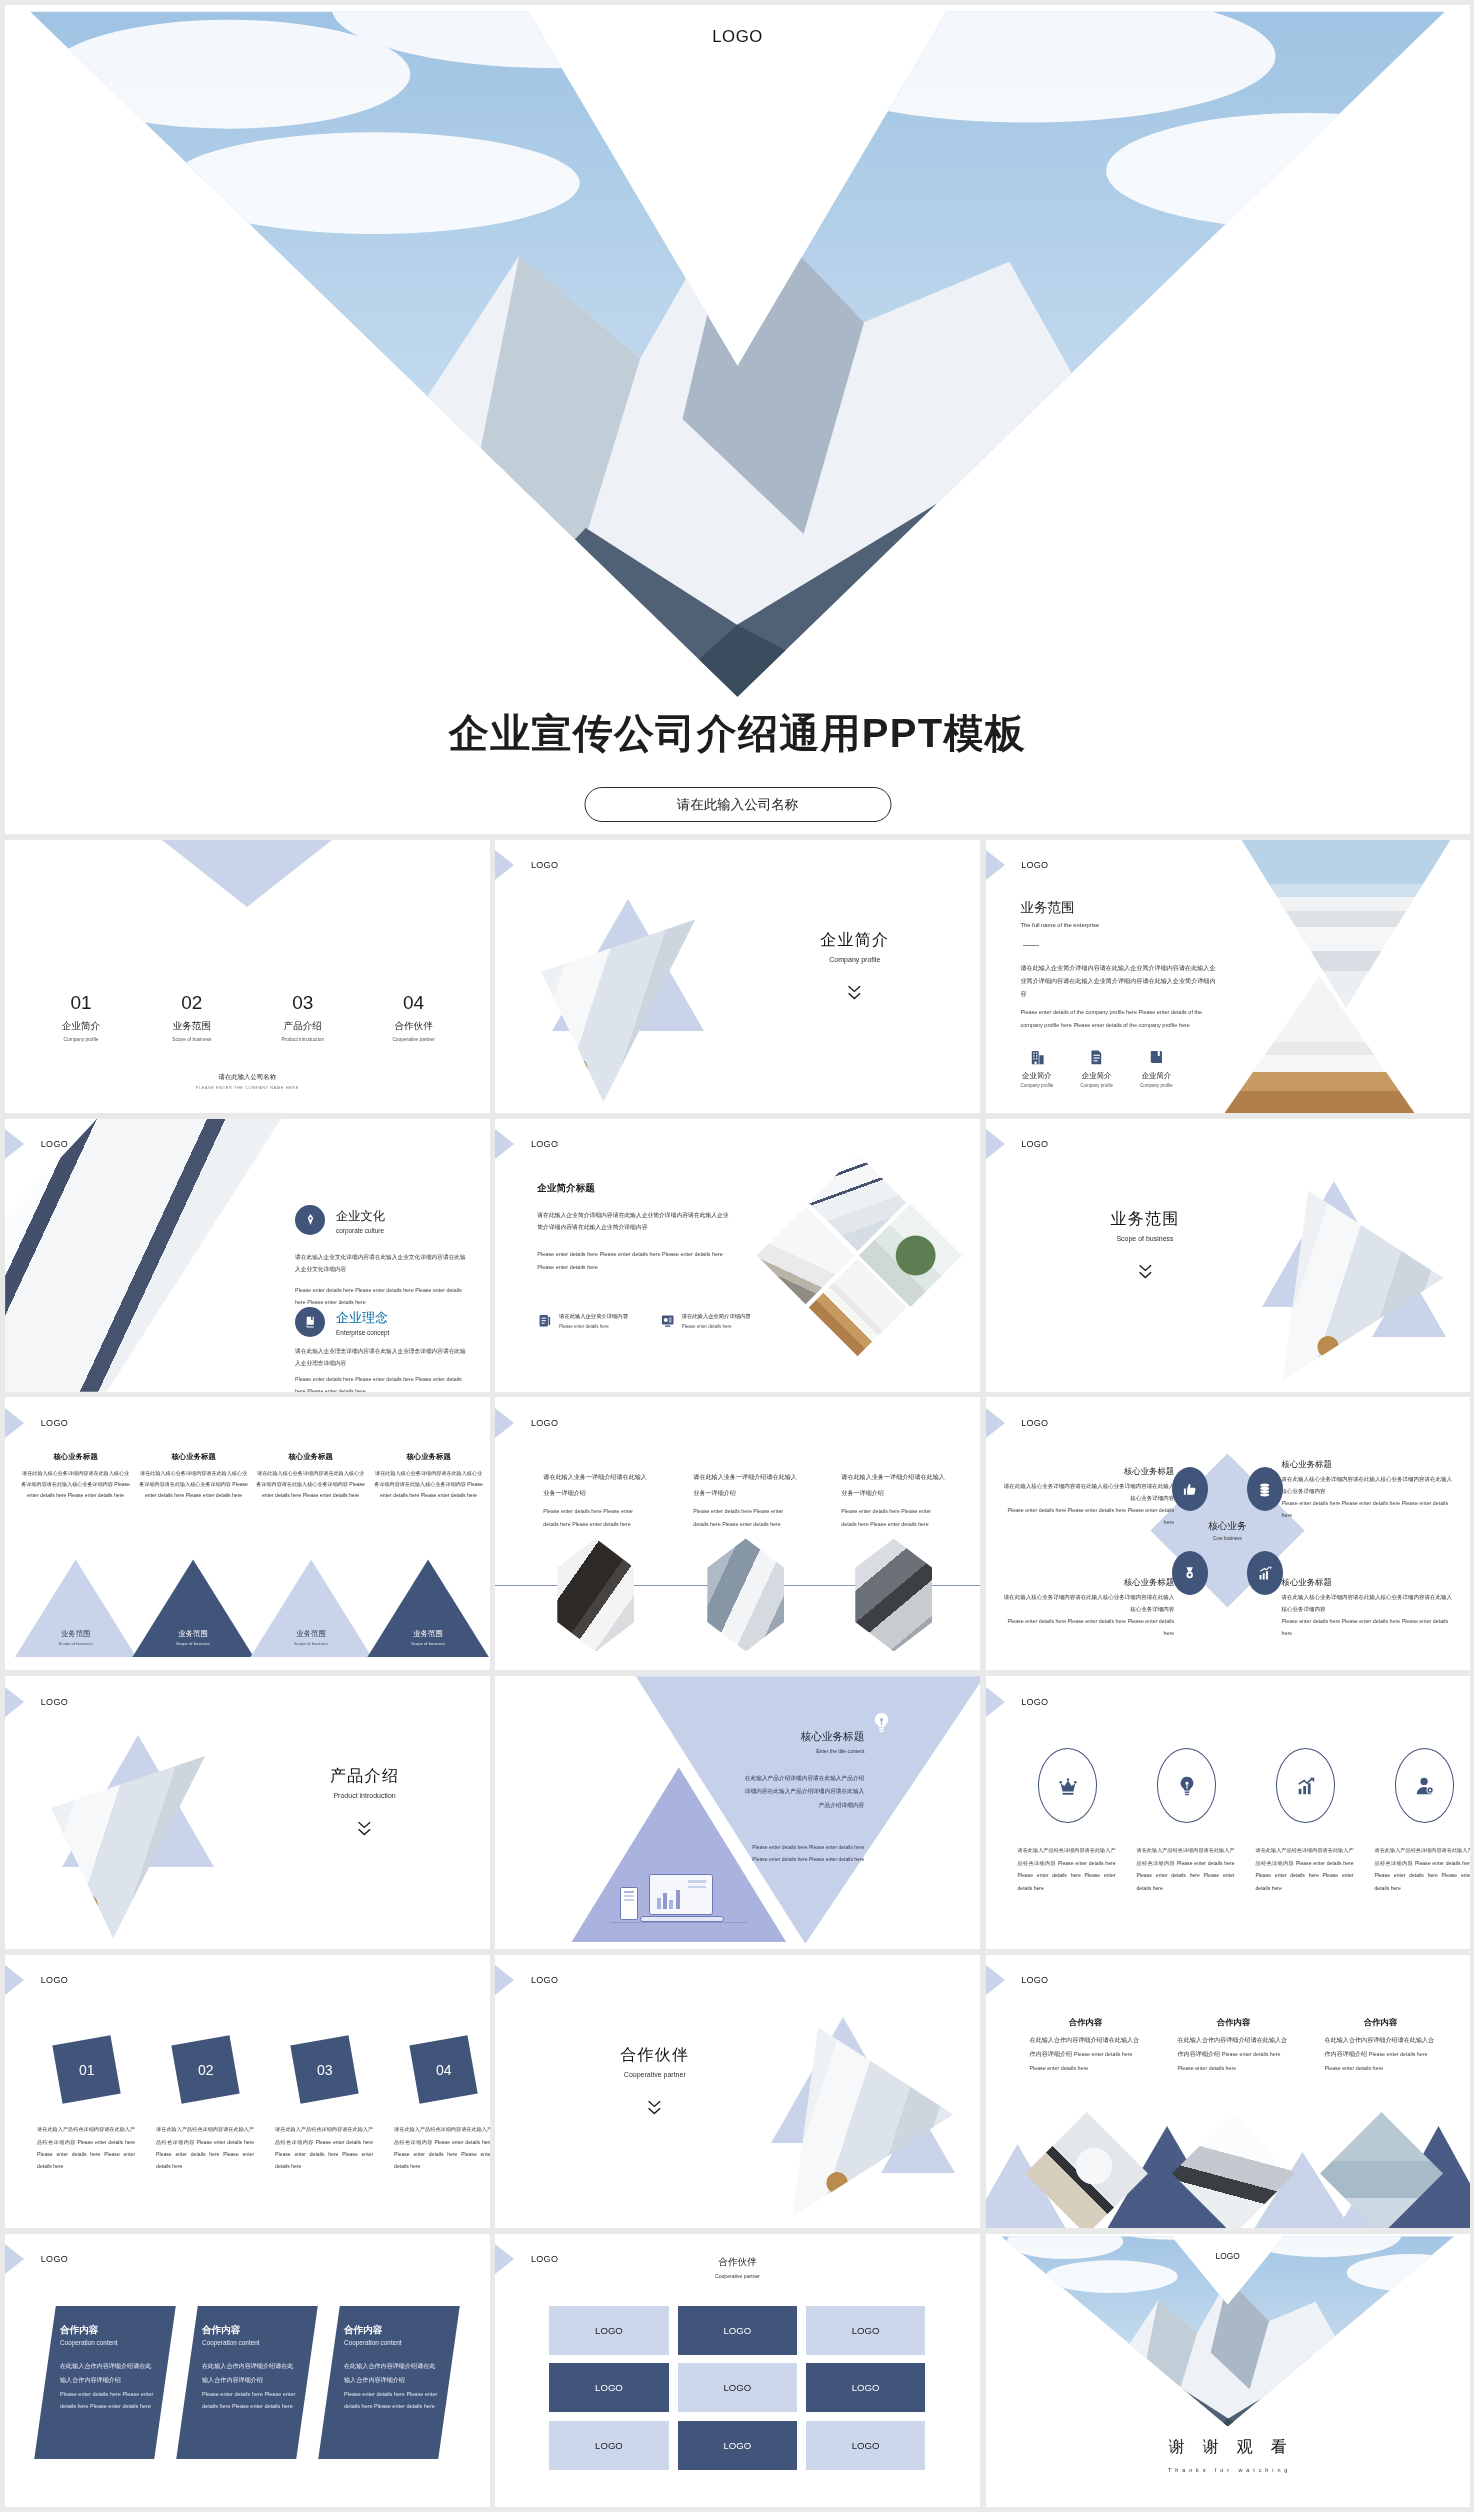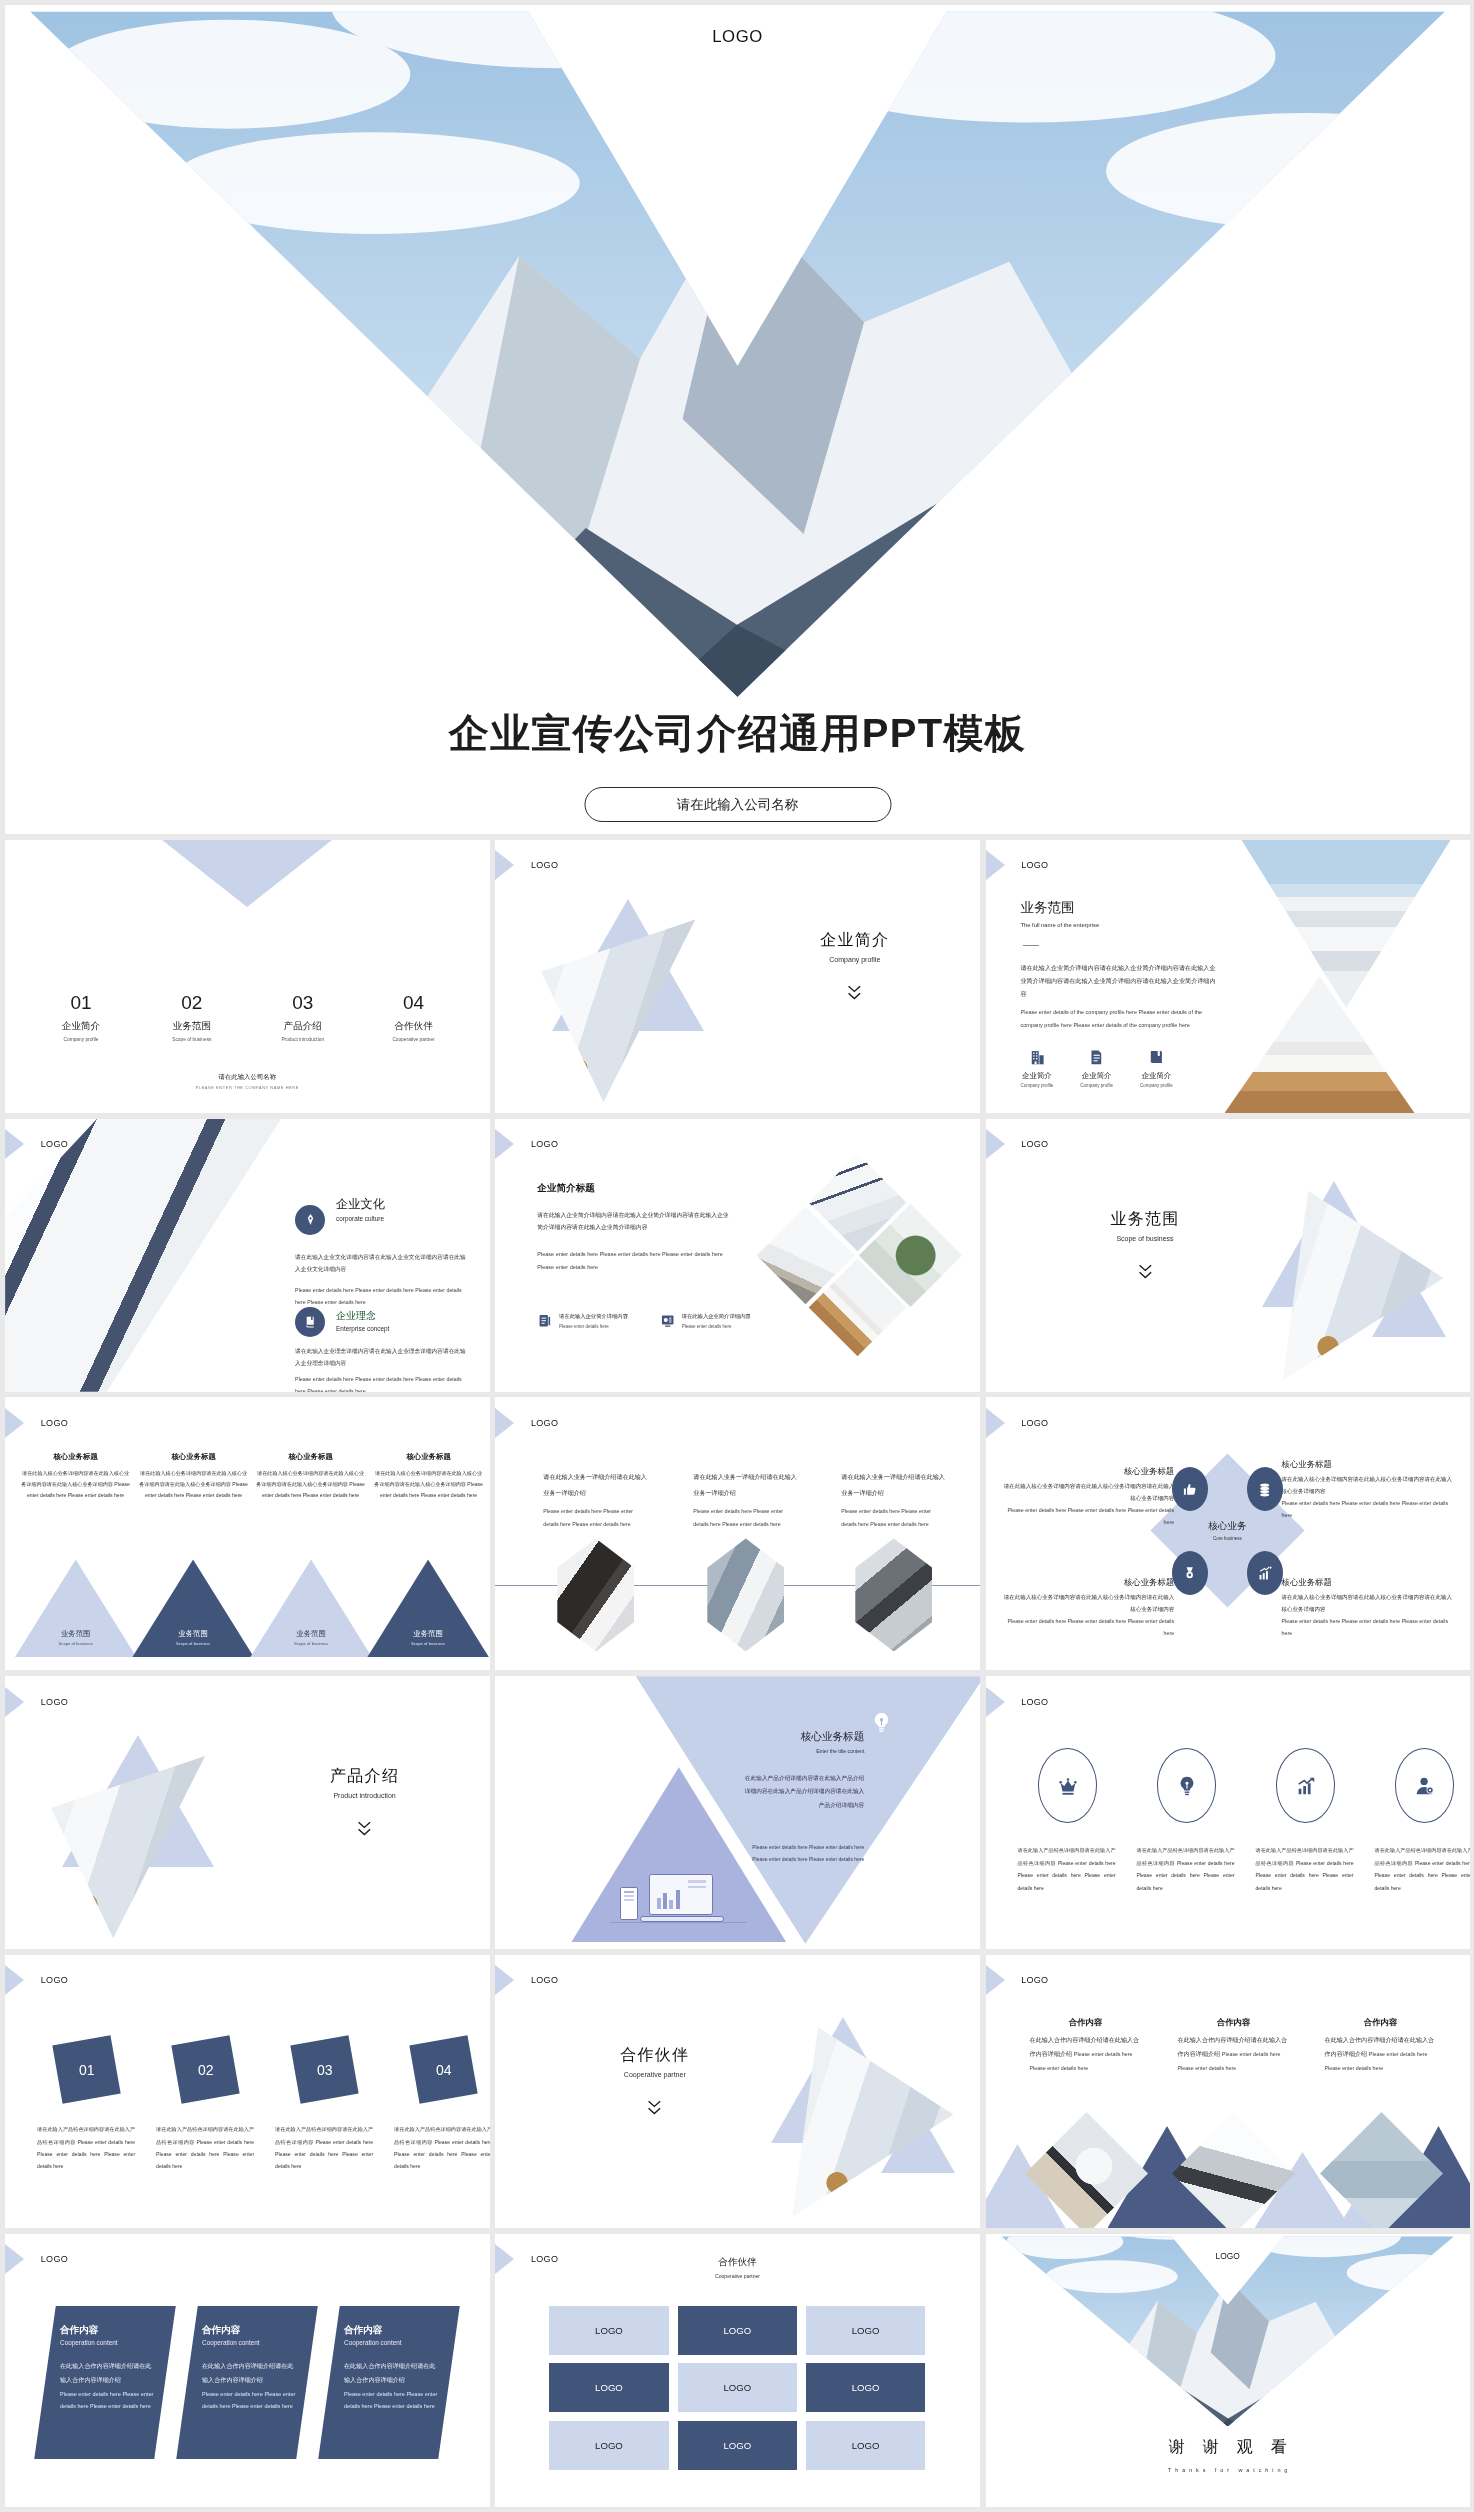--- a/index.html
+++ b/index.html
@@ -193,35 +193,35 @@
       <div class="logo-c">
           <div class="m"></div>
           <div class="t">LOGO</div>
         </div>
       <div class="circ" style="left:290px;top:86px">
           <svg width="13" height="13" viewBox="0 0 24 24" fill="#fff">
             <path d="M12 2l5 7-5 13-5-13z"></path>
             <circle cx="12" cy="10" r="2" fill="#41547a"></circle>
           </svg>
         </div>
-      <div class="a" style="left:331px;top:77px">
+      <div class="a" style="left:331px;top:89px">
         <div style="font-size:12.2px;color:#161616">企业文化</div>
         <div style="font-size:6.4px;color:#2e2e2e;margin-top:1.9px">corporate culture</div>
       </div>
       <p class="a pz" style="left:290px;top:132px;width:175px;font-size:5.7px;line-height:2.2">请在此输入企业文化详细内容请在此输入企业文化详细内容请在此输入企业文化详细内容</p>
       <p class="a pe" style="left:290px;top:165px;width:175px;font-size:5.3px;line-height:2.35">Please enter details here Please enter details here Please enter details here Please enter details here</p>
       <div class="circ" style="left:290px;top:188px">
           <svg width="13" height="13" viewBox="0 0 24 24" fill="#fff">
             <path d="M5 3h13v15H7a2 2 0 0 0-2 2z"></path>
             <path d="M5 20a2 2 0 0 0 2 2h11" stroke="#fff" fill="none" stroke-width="2"></path>
             <rect x="13" y="3" width="3" height="6" fill="#41547a"></rect>
           </svg>
         </div>
       <div class="a" style="left:331px;top:190px">
-        <div style="font-size:10px;color:#14532d">企业理念</div>
+        <div style="font-size:13px;color:#0369a1">企业理念</div>
         <div style="font-size:6.4px;color:#2e2e2e;margin-top:1.9px">Enterprise concept</div>
       </div>
       <p class="a pz" style="left:290px;top:226px;width:175px;font-size:5.7px;line-height:2.2">请在此输入企业理念详细内容请在此输入企业理念详细内容请在此输入企业理念详细内容</p>
       <p class="a pe" style="left:290px;top:254px;width:175px;font-size:5.3px;line-height:2.35">Please enter details here Please enter details here Please enter details here Please enter details here</p>
     </div>
 
     <div class="sl">
       <div class="logo-c">
           <div class="m"></div>
           <div class="t">LOGO</div>

